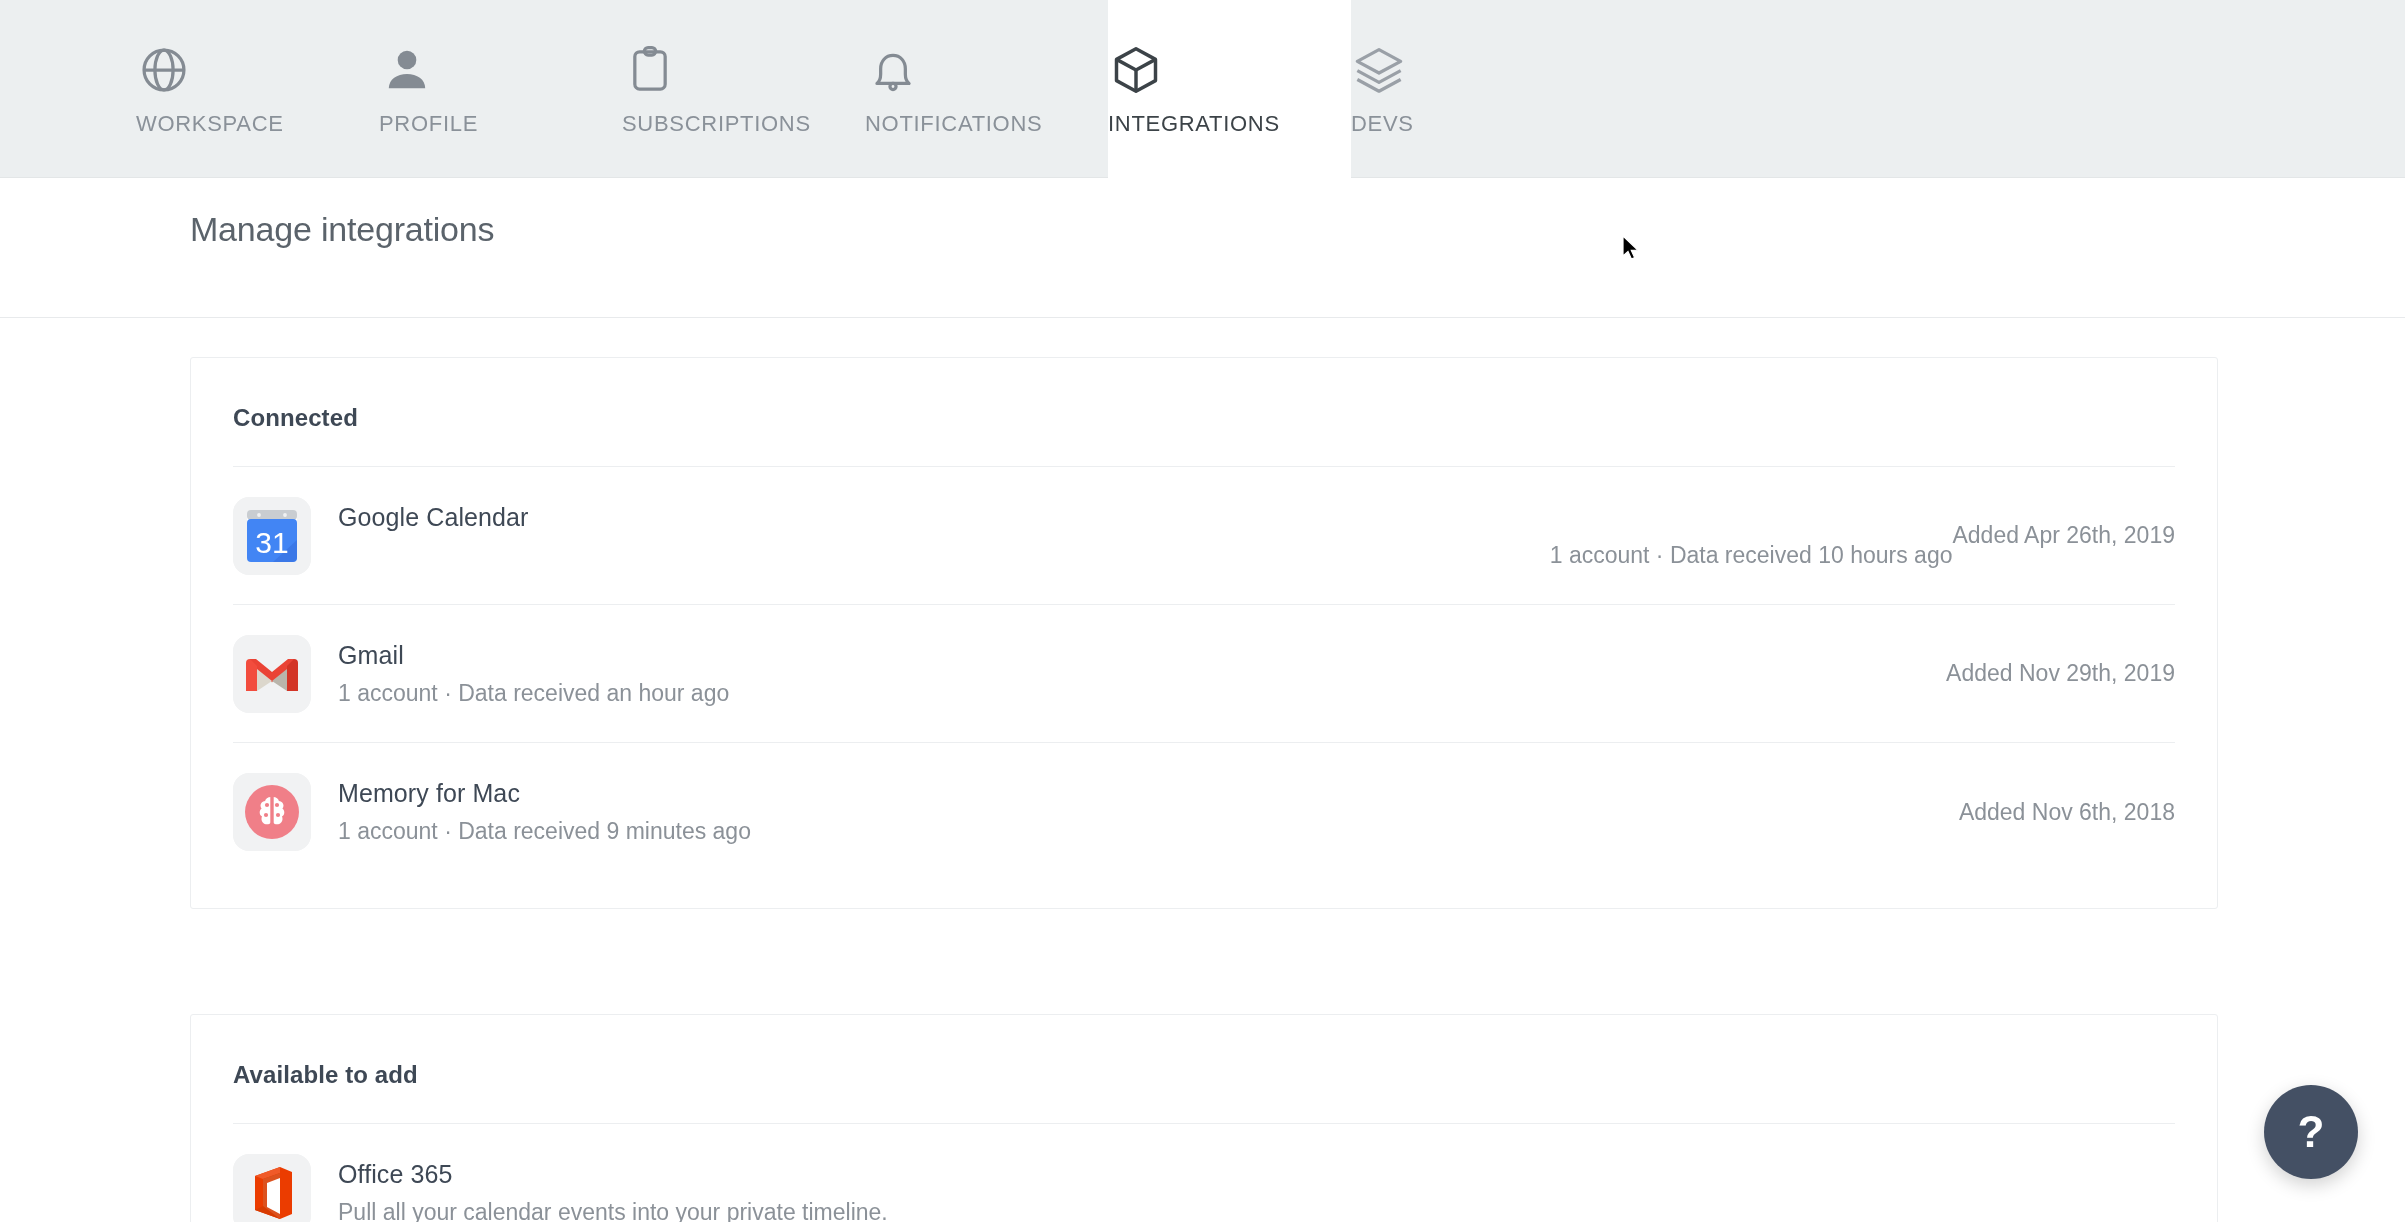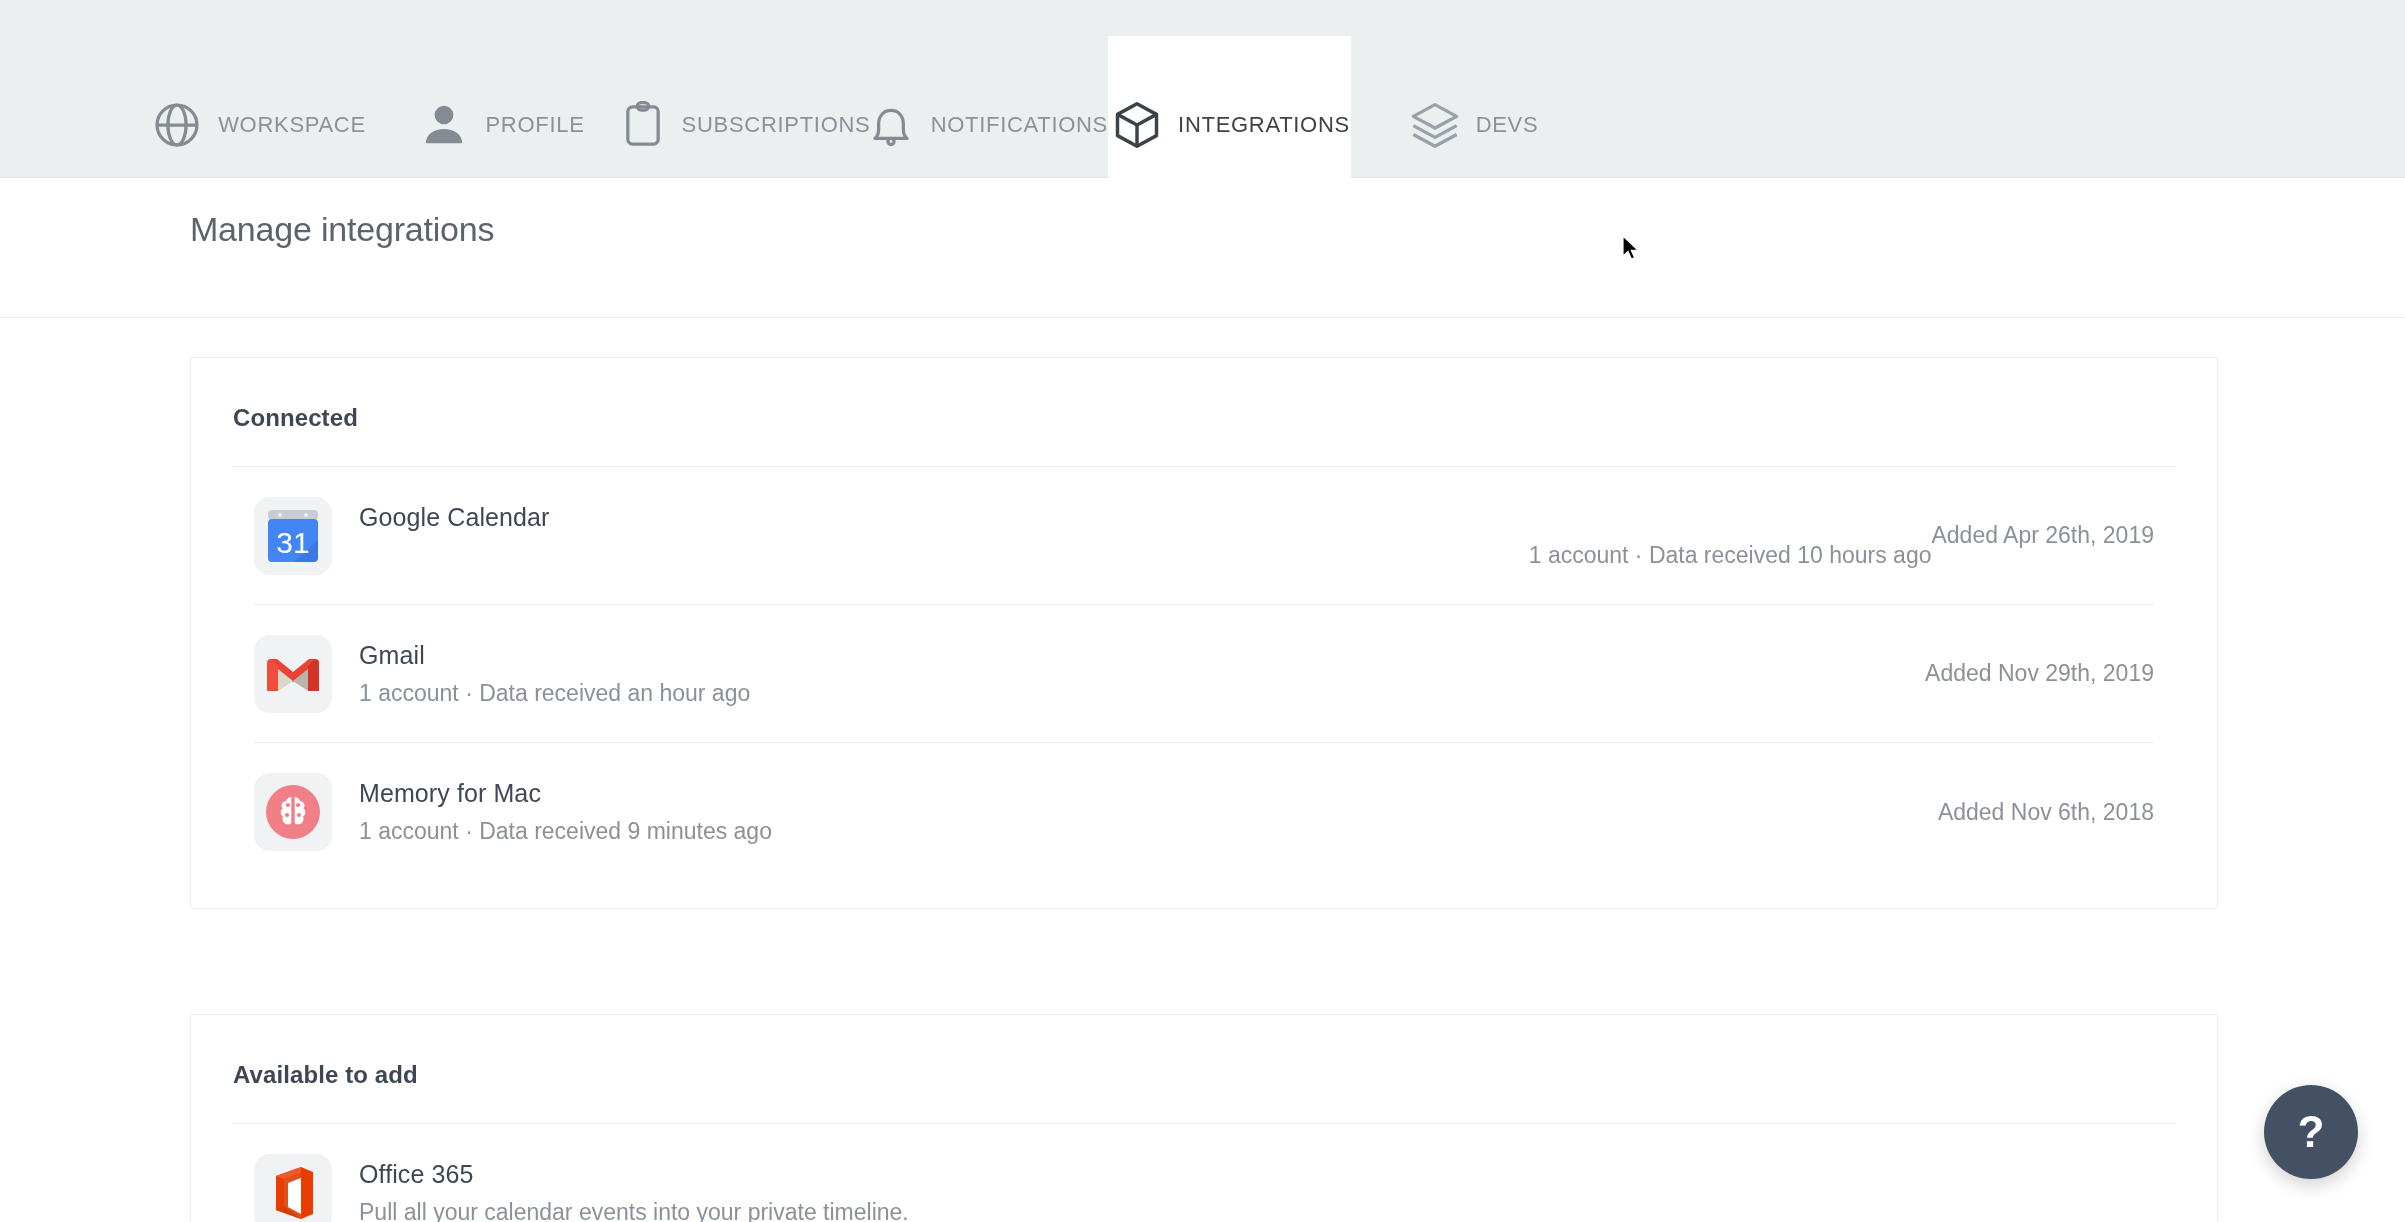--- a/index.html
+++ b/index.html
@@ -22,28 +22,27 @@
     display: flex;
     align-items: stretch;
     border-bottom: 1px solid #e3e6e7;
   }
   .nav-spacer-left { width: 136px; flex: 0 0 136px; }
   .nav-item {
     flex: 0 0 auto;
     width: 243px;
     height: 178px;
     display: flex;
-    flex-direction: row;
-    align-items: center;
+    flex-direction: column;
+    align-items: flex-start;
     justify-content: center;
     gap: 13px;
     cursor: pointer;
     background: transparent;
     position: relative;
-    margin-top: 36px;
   }
   .nav-item.active { background: #ffffff; }
   .nav-icon {
     width: 56px; height: 56px;
     display: flex; align-items: center; justify-content: center;
   }
   .nav-icon svg { display: block; }
   .nav-label {
     font-size: 22px;
     letter-spacing: 0.7px;
@@ -102,21 +101,21 @@
   }
   .card-divider {
     height: 1px;
     background: #eceef0;
     margin: 34px 42px 0 42px;
   }
 
   .row {
     display: flex;
     align-items: center;
-    margin: 0 63px;
+    margin: 0 42px;
     height: 138px;
     border-bottom: 1px solid #eceef0;
     cursor: pointer;
   }
   .row:last-child { border-bottom: none; }
 
   .row-icon {
     flex: 0 0 auto;
     width: 78px; height: 78px;
     border-radius: 16px;

